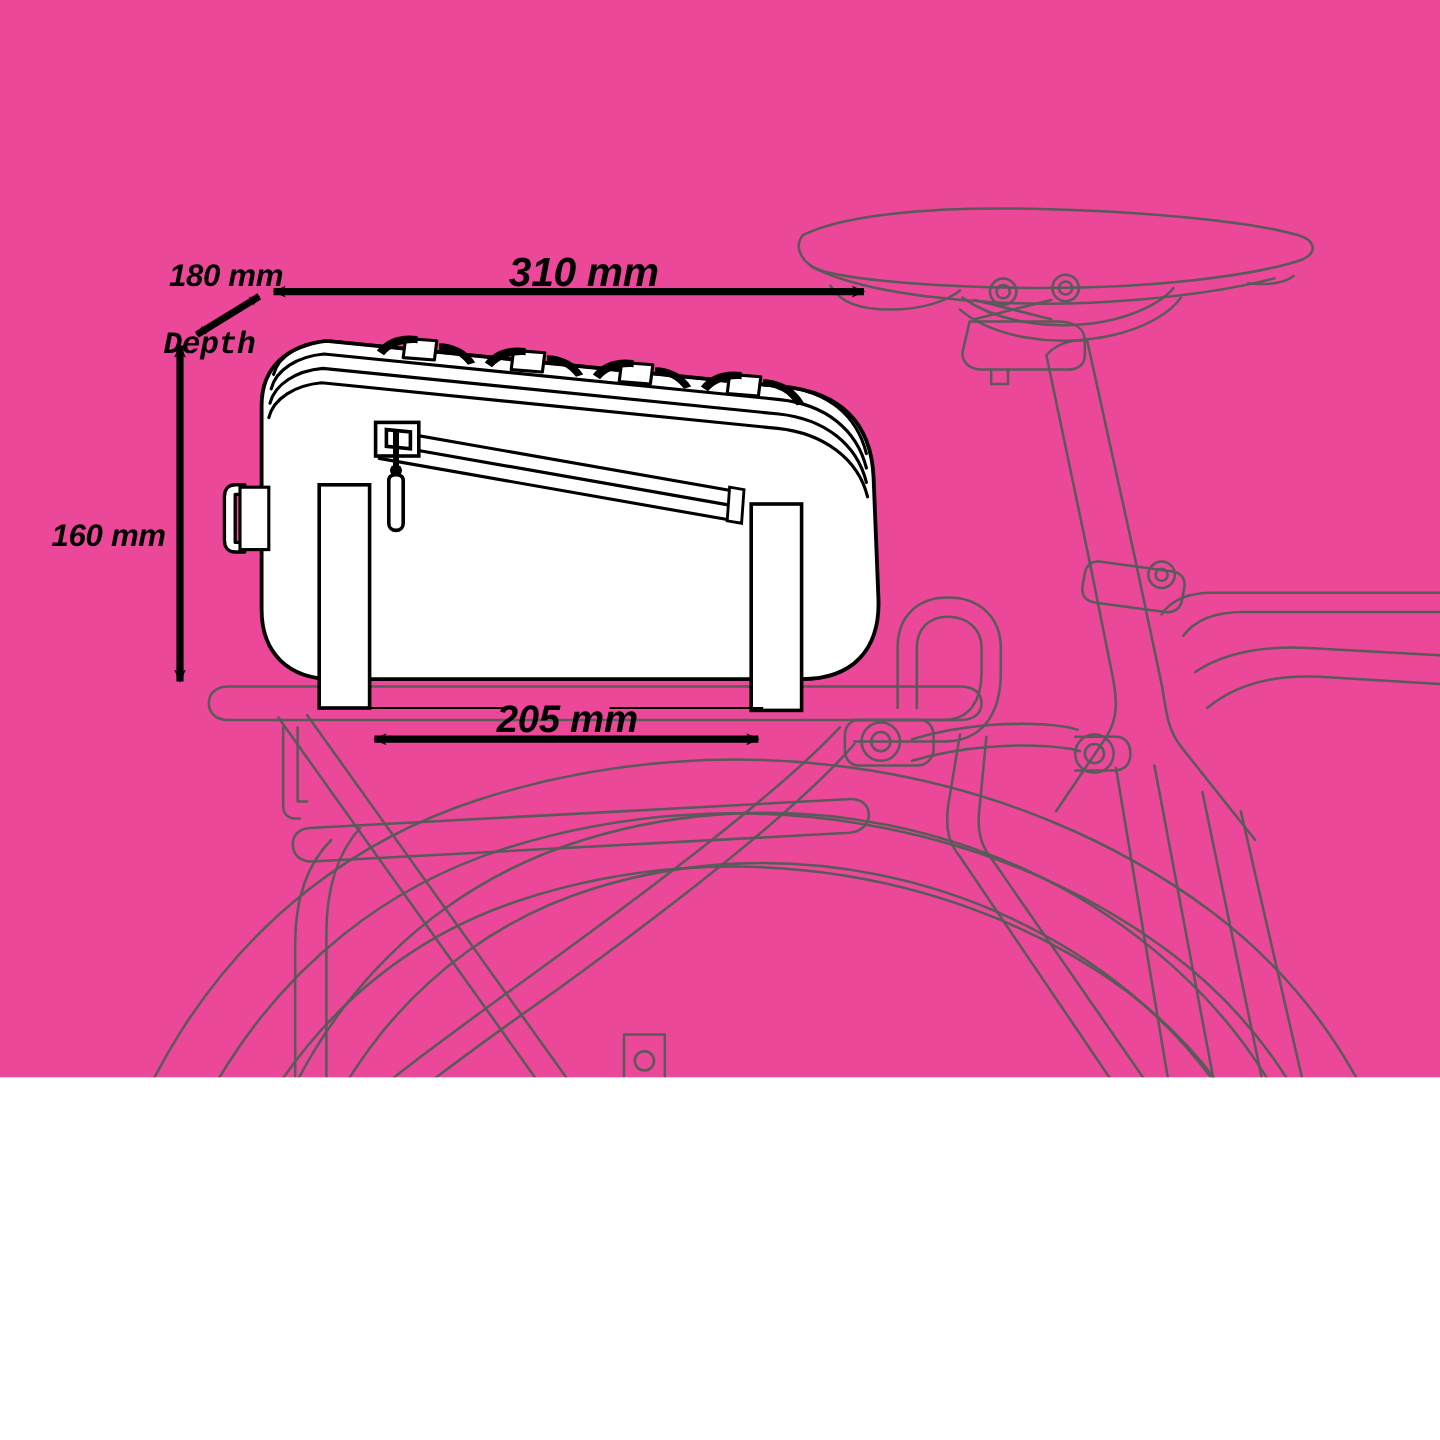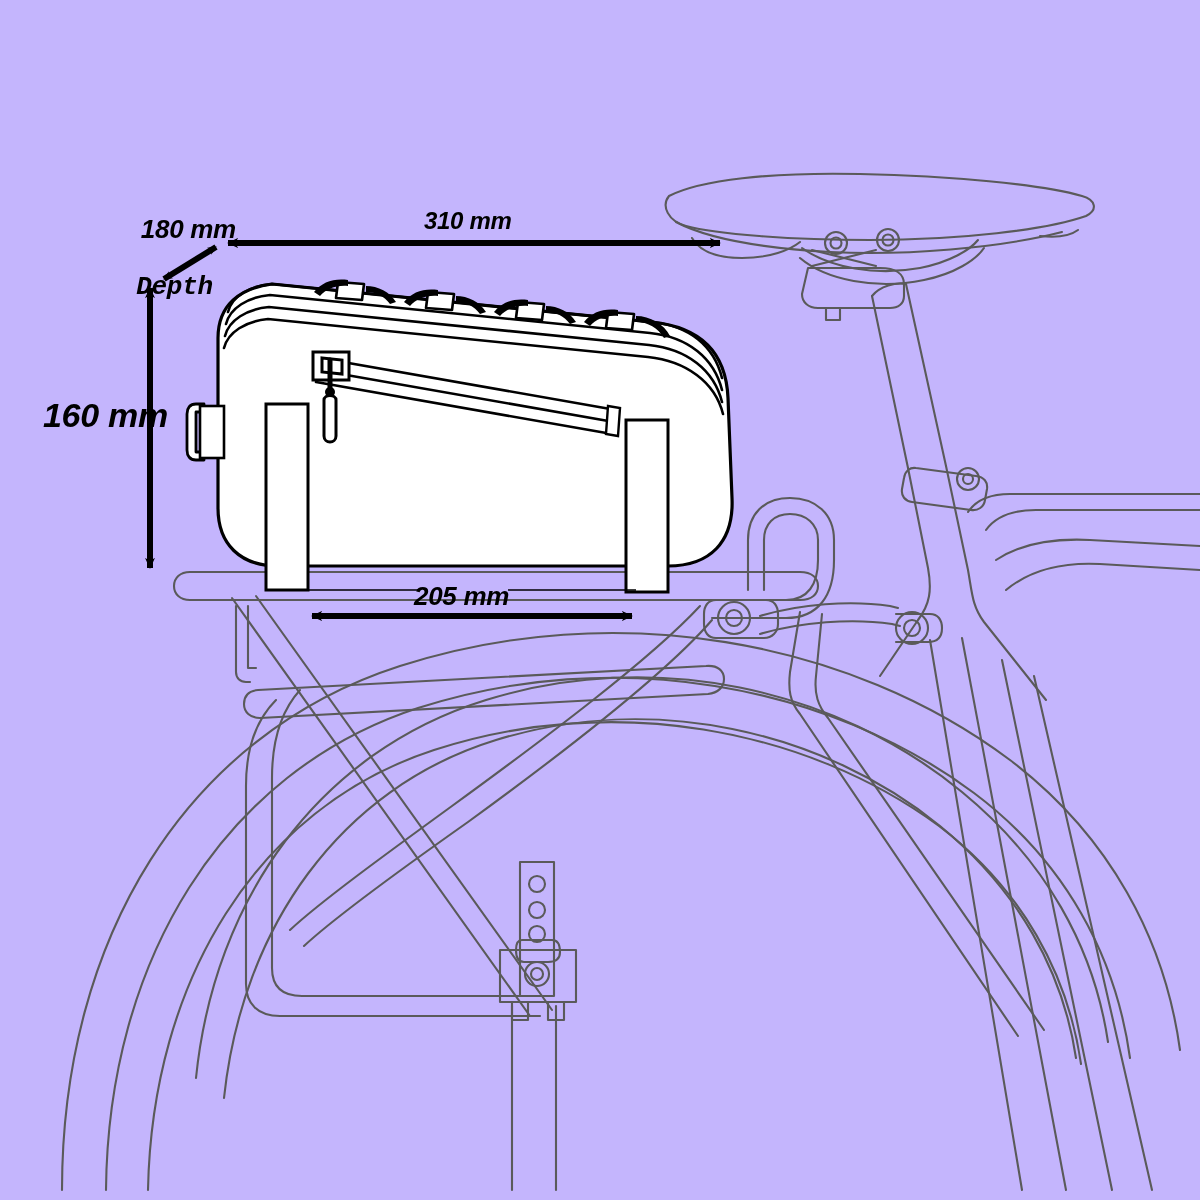--- a/index.html
+++ b/index.html
@@ -7,22 +7,22 @@
     margin: 0;
     padding: 0;
     background: #ffffff;
   }
   body {
     font-family: "Liberation Sans", sans-serif;
   }
   #diagram-root {
     position: relative;
     width: 1200px;
-    height: 1200px;
-    background: #c4b5fd;
+    height: 898px;
+    background: #ec4899;
     overflow: hidden;
   }
   #diagram-svg {
     position: absolute;
     top: 0;
     left: 0;
     width: 1200px;
     height: 1200px;
     display: block;
   }
@@ -40,32 +40,32 @@
     left: 112px;
     top: 186px;
     font-size: 26px;
     text-align: center;
     width: 125px;
   }
   #label-depth .l2 { display: block; font-family: Liberation Mono, monospace; }
   #label-width {
     left: 424px;
     top: 208px;
-    font-size: 24px;
+    font-size: 34px;
   }
   #label-height {
     left: 43px;
-    top: 396px;
-    font-size: 34px;
+    top: 432px;
+    font-size: 26px;
     text-align: center;
   }
   #label-base {
     left: 414px;
     top: 582px;
-    font-size: 26px;
+    font-size: 32px;
   }
 </style>
 </head>
 <body>
 
 <div id="diagram-root">
 
   <svg id="diagram-svg" viewBox="0 0 1200 1200">
 
     <defs>

